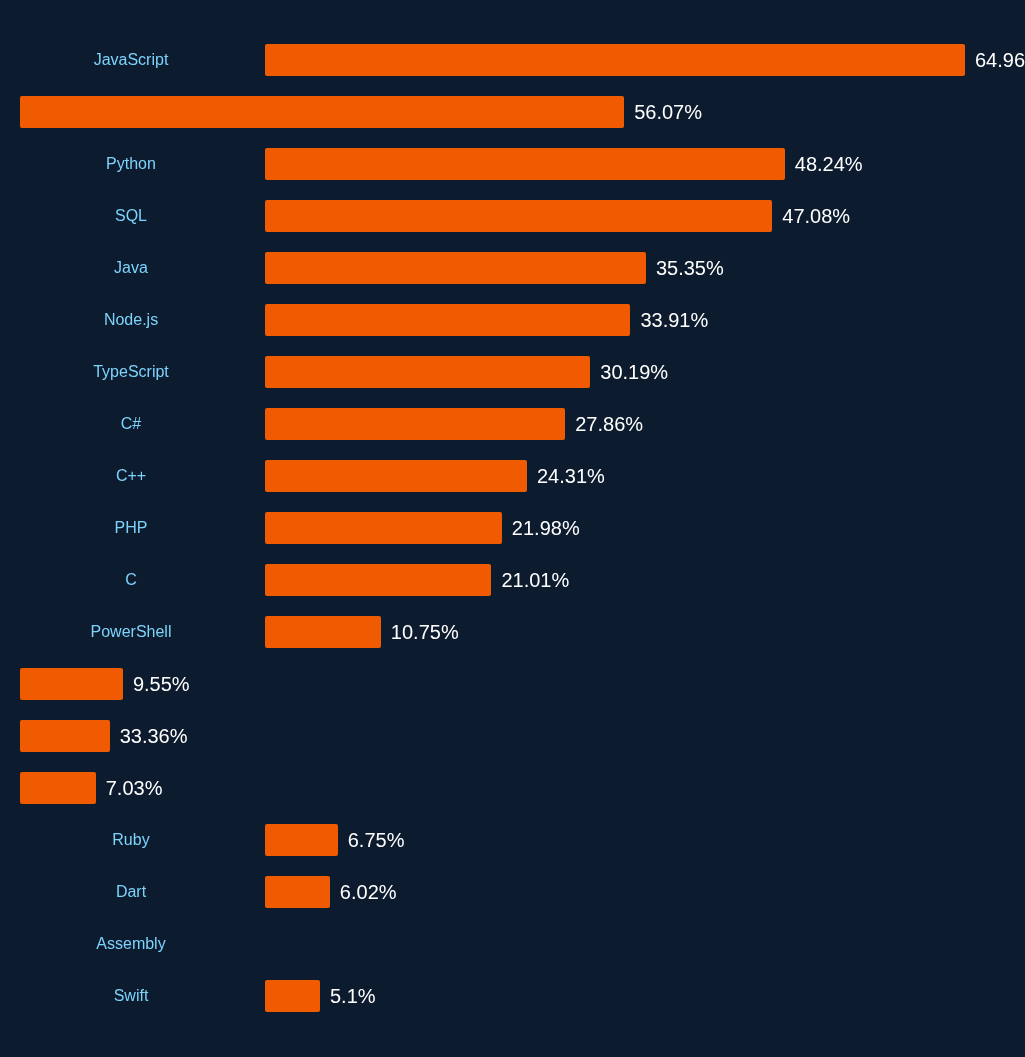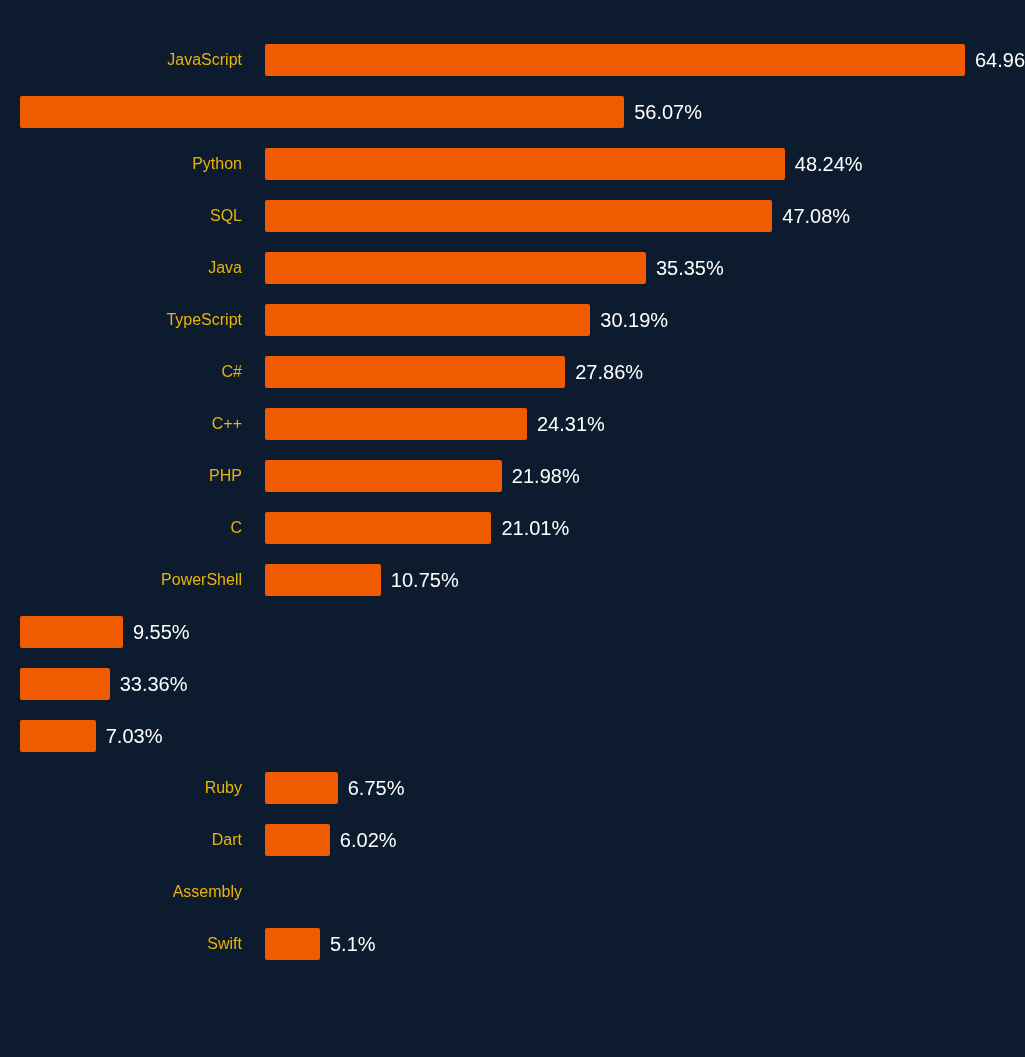--- a/index.html
+++ b/index.html
@@ -16,24 +16,24 @@
       padding: 10px 20px;
     }
     .bar-row {
       display: flex;
       align-items: center;
       margin-bottom: 12px;
       height: 40px;
     }
     .bar-label {
       width: 245px;
-      text-align: right;
+      text-align: center;
       padding-right: 23px;
       font-size: 16px;
-      color: #eab308;
+      color: #7dd3fc;
       flex-shrink: 0;
     }
     .bar-track {
       flex: 1;
       display: flex;
       align-items: center;
     }
     .bar-fill {
       height: 32px;
       background-color: #f05a00;
@@ -76,20 +76,27 @@
       <div class="bar-track">
         <div class="bar-fill" style="width: 507.328px;"></div>
         <span class="bar-value">47.08%</span>
       </div>
     </div>
     <div class="bar-row">
       <div class="bar-label">Java</div>
       <div class="bar-track">
         <div class="bar-fill" style="width: 380.927px;"></div>
         <span class="bar-value">35.35%</span>
+      </div>
+    </div>
+    <div class="bar-row">
+      <div class="bar-label">Node.js</div>
+      <div class="bar-track">
+        <div class="bar-fill" style="width: 365.409px;"></div>
+        <span class="bar-value">33.91%</span>
       </div>
     </div>
     <div class="bar-row">
       <div class="bar-label">TypeScript</div>
       <div class="bar-track">
         <div class="bar-fill" style="width: 325.323px;"></div>
         <span class="bar-value">30.19%</span>
       </div>
     </div>
     <div class="bar-row">

